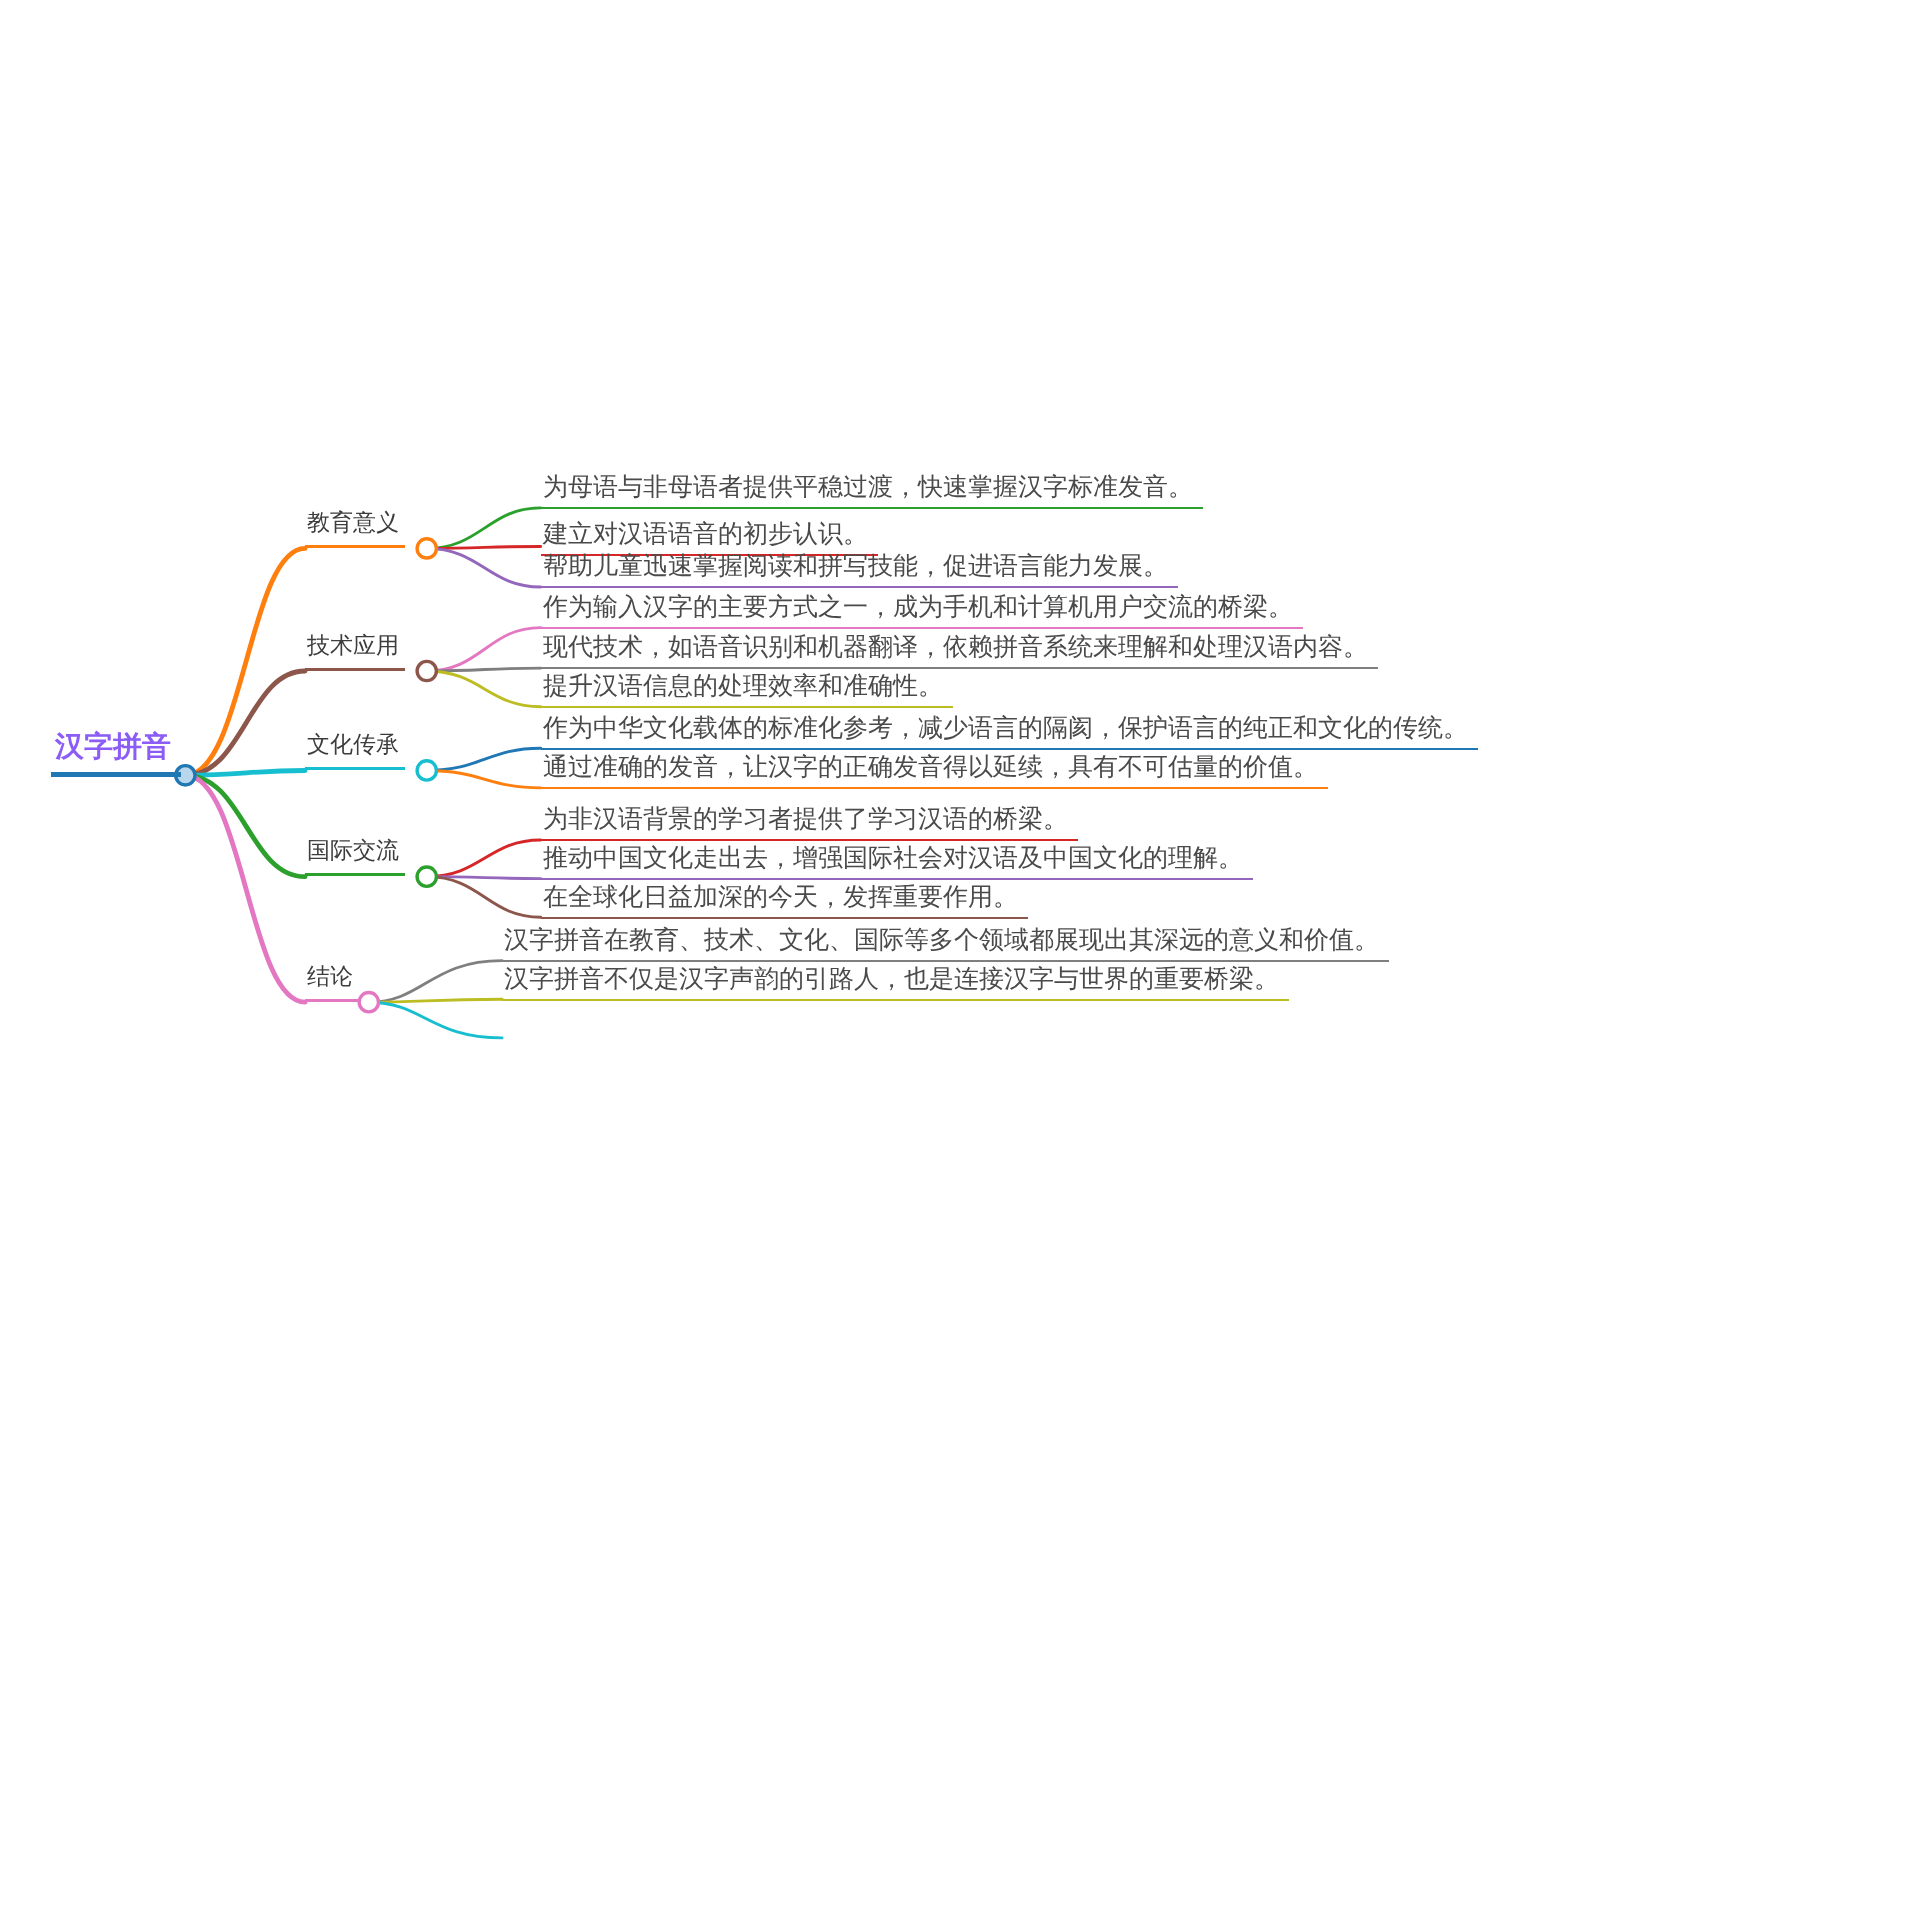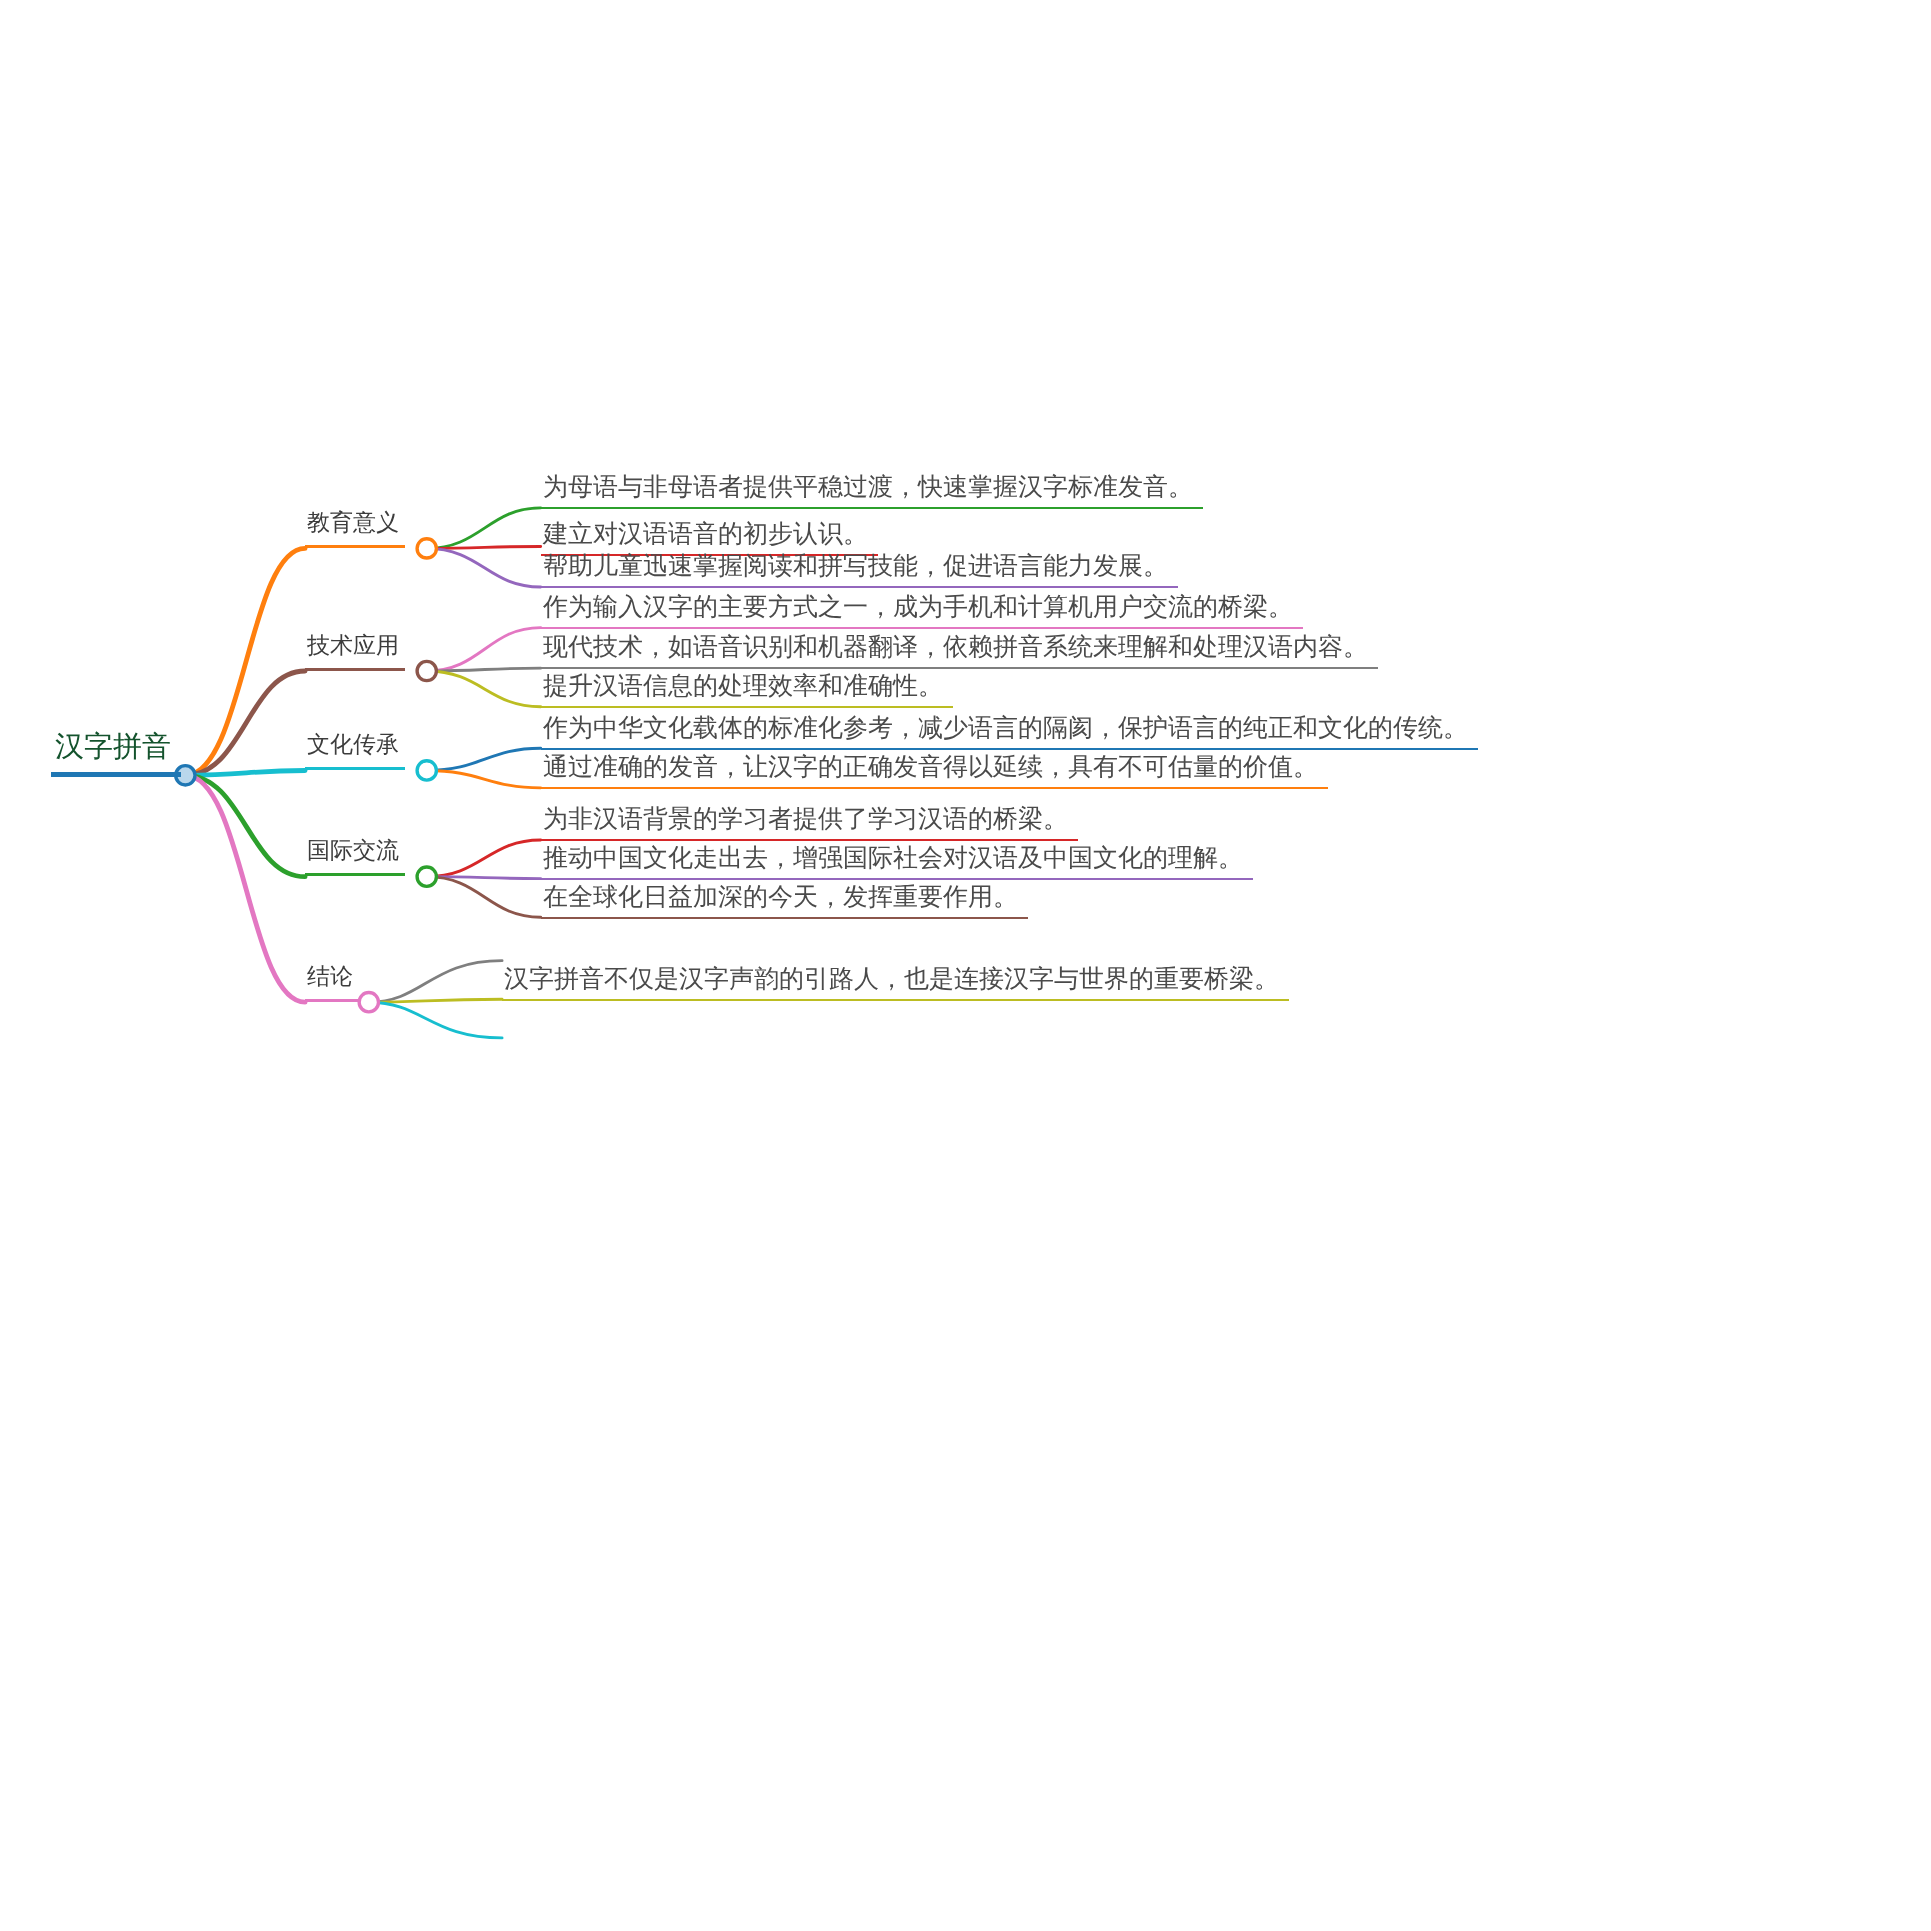--- a/index.html
+++ b/index.html
@@ -13,21 +13,21 @@
   svg.links{position:absolute;left:0;top:0;width:1931px;height:1931px;}
   svg.links path{fill:none;stroke-linecap:round;}
   .node{
     position:absolute;
     display:inline-block;
     white-space:nowrap;
     color:#4a4a4a;
     border-bottom-style:solid;
   }
   .root-node{
-    font-size:29px;line-height:35px;font-weight:400;color:#14532d;
+    font-size:29px;line-height:35px;font-weight:700;color:#8b5cf6;
     padding:0 9.7px 7.7px 3.9px;border-bottom-width:5.8px;
   }
   .branch-node{
     font-size:23px;line-height:33px;color:#3c3c3c;
     padding:0 5.8px 5.8px 1.9px;border-bottom-width:3.9px;
   }
   .leaf-node{
     font-size:25px;line-height:31px;color:#4a4a4a;
     padding:0 9.7px 4.8px 1.9px;border-bottom-width:2.9px;
   }
@@ -88,16 +88,17 @@
   <div class="node leaf-node" style="left: 541px; top: 631px; border-bottom-color: rgb(127, 127, 127);">现代技术，如语音识别和机器翻译，依赖拼音系统来理解和处理汉语内容。</div>
   <div class="node leaf-node" style="left: 541px; top: 670px; border-bottom-color: rgb(188, 189, 34);">提升汉语信息的处理效率和准确性。</div>
 
   <div class="node leaf-node" style="left: 541px; top: 712px; border-bottom-color: rgb(31, 119, 180);">作为中华文化载体的标准化参考，减少语言的隔阂，保护语言的纯正和文化的传统。</div>
   <div class="node leaf-node" style="left: 541px; top: 751px; border-bottom-color: rgb(255, 127, 14);">通过准确的发音，让汉字的正确发音得以延续，具有不可估量的价值。</div>
 
   <div class="node leaf-node" style="left: 541px; top: 803px; border-bottom-color: rgb(214, 39, 40);">为非汉语背景的学习者提供了学习汉语的桥梁。</div>
   <div class="node leaf-node" style="left: 541px; top: 842px; border-bottom-color: rgb(148, 103, 189);">推动中国文化走出去，增强国际社会对汉语及中国文化的理解。</div>
   <div class="node leaf-node" style="left: 541px; top: 881px; border-bottom-color: rgb(140, 86, 75); text-align: right;">在全球化日益加深的今天，发挥重要作用。</div>
 
+  <div class="node leaf-node" style="left: 502px; top: 924px; border-bottom-color: rgb(127, 127, 127);">汉字拼音在教育、技术、文化、国际等多个领域都展现出其深远的意义和价值。</div>
   <div class="node leaf-node" style="left: 502px; top: 963px; border-bottom-color: rgb(188, 189, 34);">汉字拼音不仅是汉字声韵的引路人，也是连接汉字与世界的重要桥梁。</div>
 
 </div>
 
 
 </body></html>

